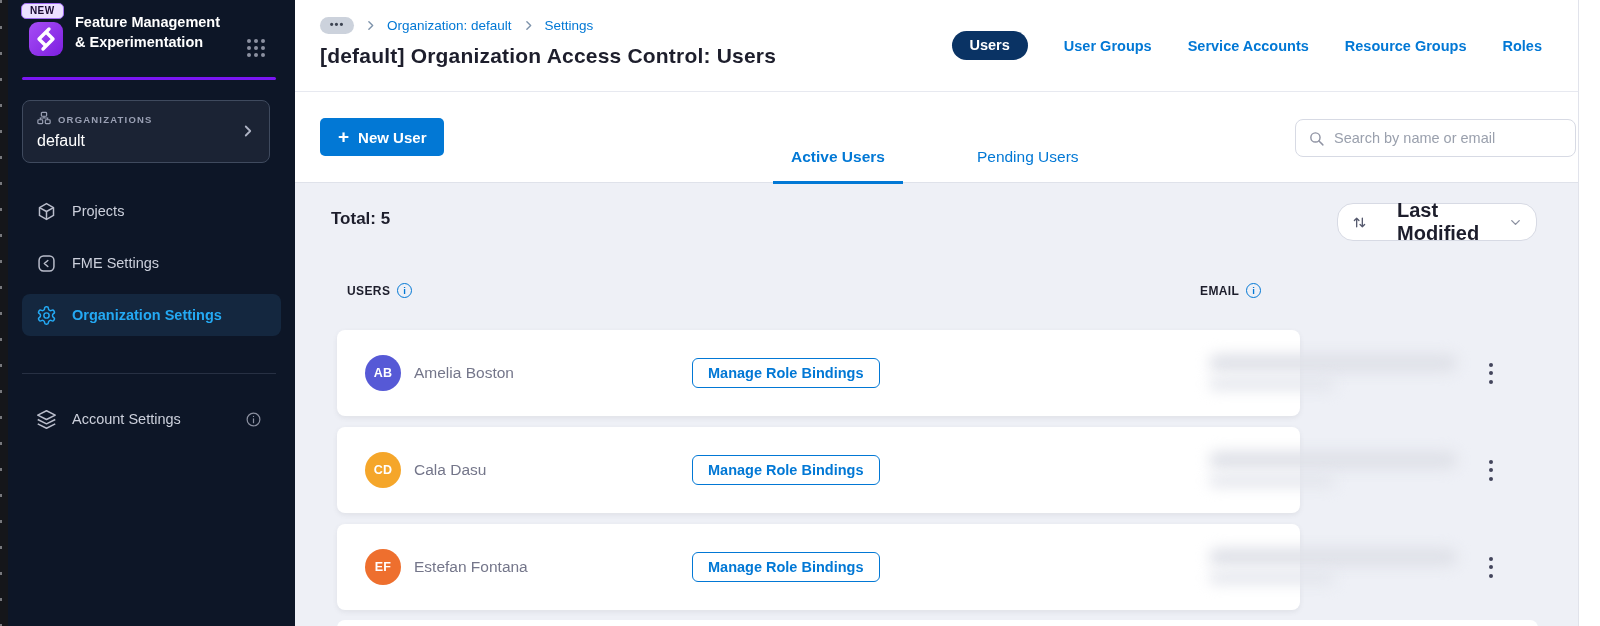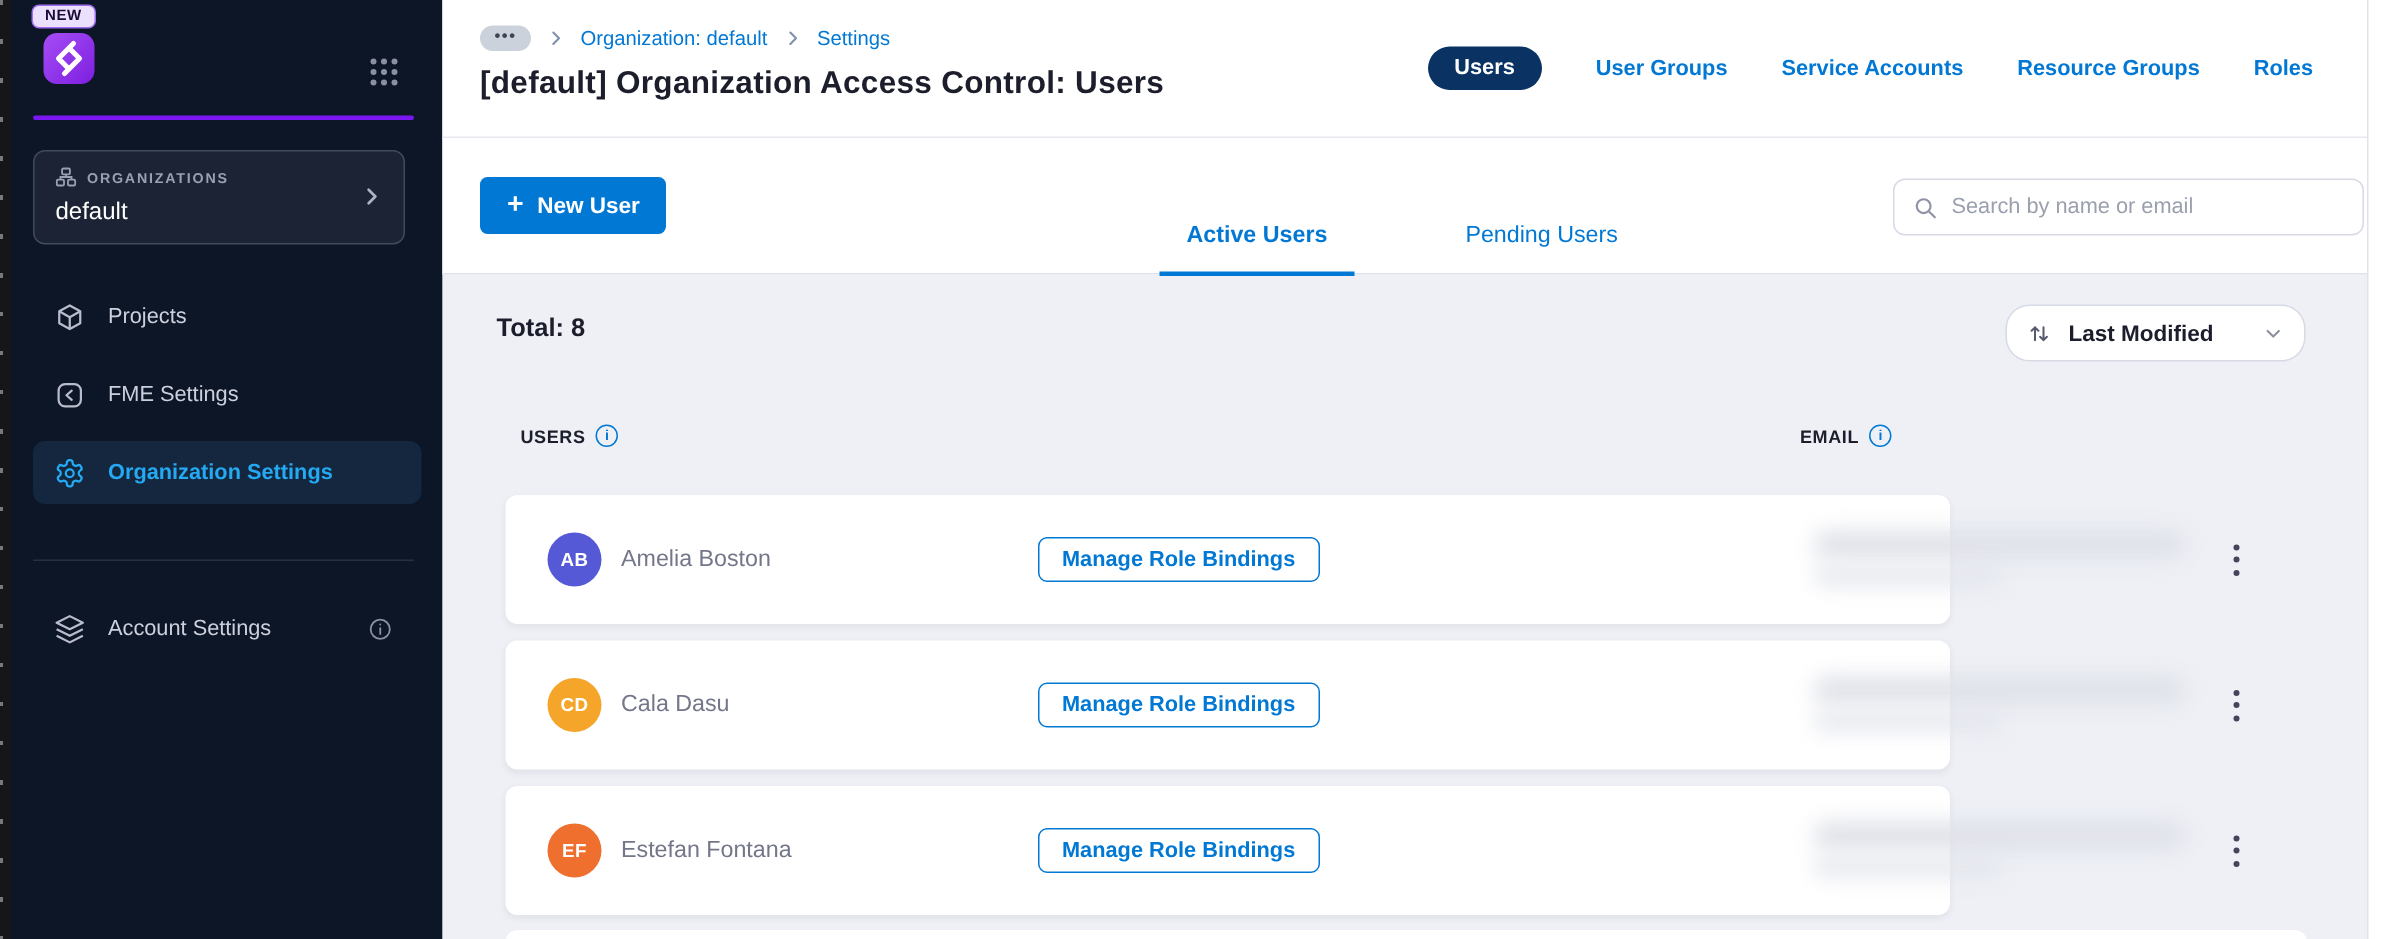--- a/index.html
+++ b/index.html
@@ -59,30 +59,30 @@
   .acct-nav .pill { background:var(--pill,#0a3364); color:#fff; padding:6px 18px 7px; border-radius:16px; cursor:pointer; }
 
   .toolbar { position:absolute; top:92px; left:0; right:0; height:91px; background:#fff; border-bottom:1px solid #dfe2ea; }
   .new-user-btn { position:absolute; left:25px; top:26px; height:38px; padding:0 18px; background:var(--accent,#0278d5);
     color:#fff; border:none; border-radius:5px; font-family:inherit; font-size:15px; font-weight:bold;
     display:flex; align-items:center; gap:9px; cursor:pointer; }
   .new-user-btn .plus { font-size:19px; font-weight:bold; line-height:1; padding-bottom:2px; }
   .list-tabs { position:absolute; left:478px; bottom:-2px; display:flex; gap:56px; }
   .list-tab { padding:0 18px 15px; font-size:15.5px; color:var(--accent,#0278d5); cursor:pointer; }
   .list-tab.active { font-weight:bold; border-bottom:3px solid var(--accent,#0278d5); }
-  .search-box { position:absolute; right:2px; top:27px; width:314px; height:38px; background:#fff;
+  .search-box { position:absolute; right:2px; top:27px; width:281px; height:38px; background:#fff;
     border:1px solid #d7dae4; border-radius:8px; display:flex; align-items:center; gap:9px; padding:0 12px; }
   .search-box .s-icon { color:#8f93a3; display:flex; }
   .search-input { border:none; outline:none; flex:1; font-family:inherit; font-size:14.5px; color:#333; background:transparent; }
   .search-input::placeholder { color:#9aa0ad; }
 
   .total-label { position:absolute; left:36px; top:209px; font-size:17px; font-weight:bold; color:#1d1e2c; }
   .sort-box { position:absolute; left:1042px; top:203px; width:200px; height:38px; background:#fff;
-    border:1px solid #d7dae4; border-radius:16px; display:flex; align-items:center; gap:11px; padding:0 13px;
-    font-size:15px; font-weight:bold; color:#1d1e2c; cursor:pointer; }
+    border:1px solid #d7dae4; border-radius:16px; display:flex; align-items:center; gap:29px; padding:0 13px;
+    font-size:20px; font-weight:bold; color:#1d1e2c; cursor:pointer; }
   .sort-box .arrows { color:#565a6e; display:flex; }
   .sort-box .chev { margin-left:auto; color:#8b90a0; display:flex; }
 
   .col-header { position:absolute; top:283px; display:flex; align-items:center; gap:7px;
     font-size:12px; font-weight:bold; color:#1d1e2c; letter-spacing:.4px; }
   .col-users { left:52px; } .col-role { left:397px; } .col-email { left:905px; }
   .info-icon { width:15px; height:15px; border:1.3px solid var(--accent,#0278d5); border-radius:50%;
     color:var(--accent,#0278d5); display:inline-flex; align-items:center; justify-content:center;
     font-size:9.5px; font-weight:bold; font-style:normal; cursor:pointer; }
   .info-icon::after { content:"i"; }
@@ -118,20 +118,21 @@
             <linearGradient id="lg" x1="0" y1="0" x2="1" y2="1">
           <stop offset="0" stop-color="#a64df5"></stop>
               <stop offset="1" stop-color="#7d1fe0"></stop>
             </linearGradient>
           </defs>
         <rect x="1" y="1" width="34" height="34" rx="9" fill="url(#lg)"></rect>
         <path d="M21 8 L11 18 L17 24" fill="none" stroke="#fff" stroke-width="3.4" stroke-linecap="round" stroke-linejoin="round"></path>
         <path d="M15 28 L25 18 L19 12" fill="none" stroke="#fff" stroke-width="3.4" stroke-linecap="round" stroke-linejoin="round"></path>
       </svg>
     </span>
+    <div class="app-title">Feature Management &amp; Experimentation</div>
     <span class="grid-icon">
       <svg width="22" height="22" viewBox="0 0 22 22" fill="currentColor">
         <circle cx="4" cy="4" r="2"></circle>
           <circle cx="11" cy="4" r="2"></circle>
           <circle cx="18" cy="4" r="2"></circle>
         <circle cx="4" cy="11" r="2"></circle>
           <circle cx="11" cy="11" r="2"></circle>
           <circle cx="18" cy="11" r="2"></circle>
         <circle cx="4" cy="18" r="2"></circle>
           <circle cx="11" cy="18" r="2"></circle>
@@ -254,21 +255,21 @@
         <span class="s-icon">
           <svg width="17" height="17" viewBox="0 0 24 24" fill="none" stroke="currentColor" stroke-width="2" stroke-linecap="round">
               <circle cx="10.5" cy="10.5" r="6.5"></circle>
               <line x1="15.5" y1="15.5" x2="21" y2="21"></line>
             </svg>
         </span>
         <input class="search-input" type="text" placeholder="Search by name or email" style="">
       </div>
     </div>
 
-    <div class="total-label">Total: 8</div>
+    <div class="total-label">Total: 5</div>
 
     <div class="sort-box">
       <span class="arrows">
         <svg width="17" height="17" viewBox="0 0 24 24" fill="none" stroke="currentColor" stroke-width="1.9" stroke-linecap="round" stroke-linejoin="round">
           <path d="M8 18V6M8 6L4.8 9.2M8 6l3.2 3.2"></path>
             <path d="M16 6v12M16 18l-3.2-3.2M16 18l3.2-3.2"></path>
         </svg>
       </span>
       <span>Last Modified</span>
       <span class="chev">

